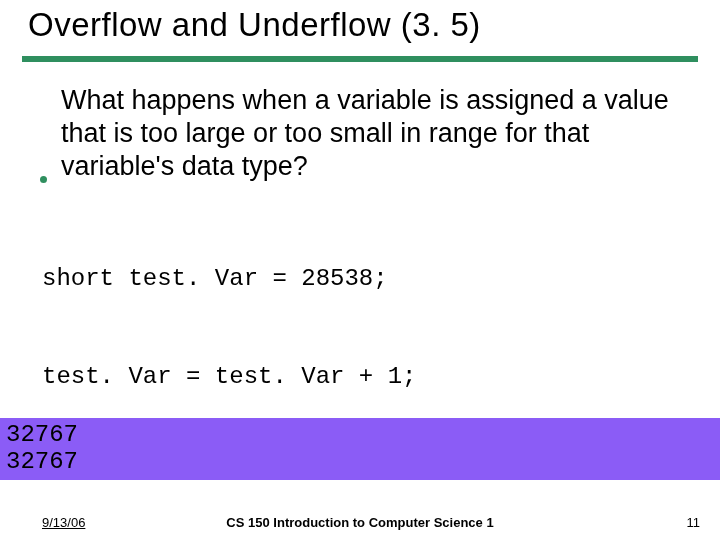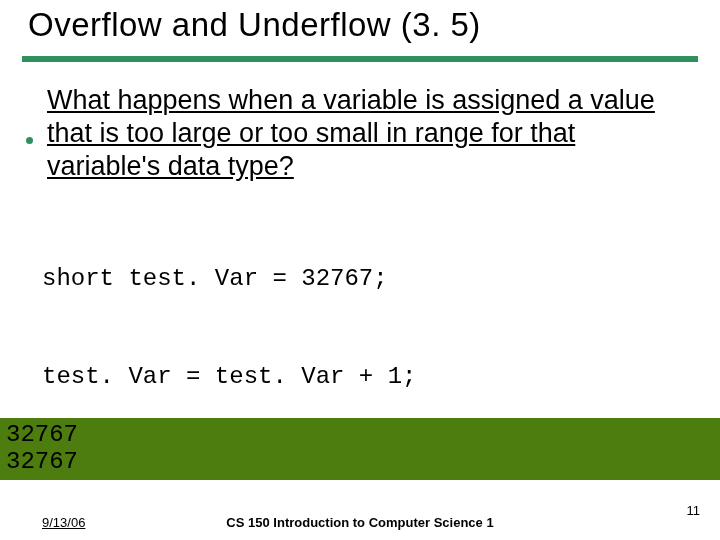--- a/index.html
+++ b/index.html
@@ -32,25 +32,24 @@
     position: absolute;
     top: 56px;
     left: 22px;
     width: 676px;
     height: 6px;
     background: #2f8f5f;
   }
   .bullet-row {
     position: absolute;
     top: 84px;
-    left: 26px;
+    left: 40px;
     right: 30px;
     display: flex;
-    align-items: center;
-    text-decoration: underline;
+    align-items: flex-end;
   }
   .bullet-dot {
     width: 7px;
     height: 7px;
     border-radius: 50%;
     background: #2f8f5f;
     margin-top: 14px;
     margin-right: 14px;
     flex-shrink: 0;
   }
@@ -68,21 +67,21 @@
     font-size: 24px;
     line-height: 1.36;
     color: #000;
     white-space: pre;
   }
   .output-box {
     position: absolute;
     top: 418px;
     left: 0;
     width: 720px;
-    background: #4d7c0f;
+    background: #8b5cf6;
     padding: 3px 0 4px 6px;
     box-sizing: border-box;
   }
   .output-text {
     font-family: "Courier New", monospace;
     font-size: 24px;
     line-height: 1.14;
     color: #000;
     white-space: pre;
   }
@@ -105,39 +104,39 @@
     position: absolute;
     left: 0;
     right: 0;
     text-align: center;
     bottom: 0;
     font-weight: bold;
   }
   .footer-page {
     position: absolute;
     right: 20px;
-    bottom: 12px;
+    bottom: 0;
     margin-left: 45px;
   }
 </style>
 </head>
 <body>
 
 <div class="slide">
 
   <div class="title">Overflow and Underflow (3. 5)</div>
   <div class="rule"></div>
 
   <div class="bullet-row">
     <div class="bullet-dot"></div>
     <div class="bullet-text">What happens when a variable is assigned a value that is too large or too small in range for that variable's data type?</div>
   </div>
 
   <div class="code-block">
-    <div>short test. Var = 32767;</div>
+    <div>short test. Var = 28538;</div>
     <div>test. Var = test. Var + 1;</div>
     
     
     
   </div>
 
   <div class="output-box">
     <div class="output-text">32767</div>
     <div class="output-text">32767</div>
   </div>

